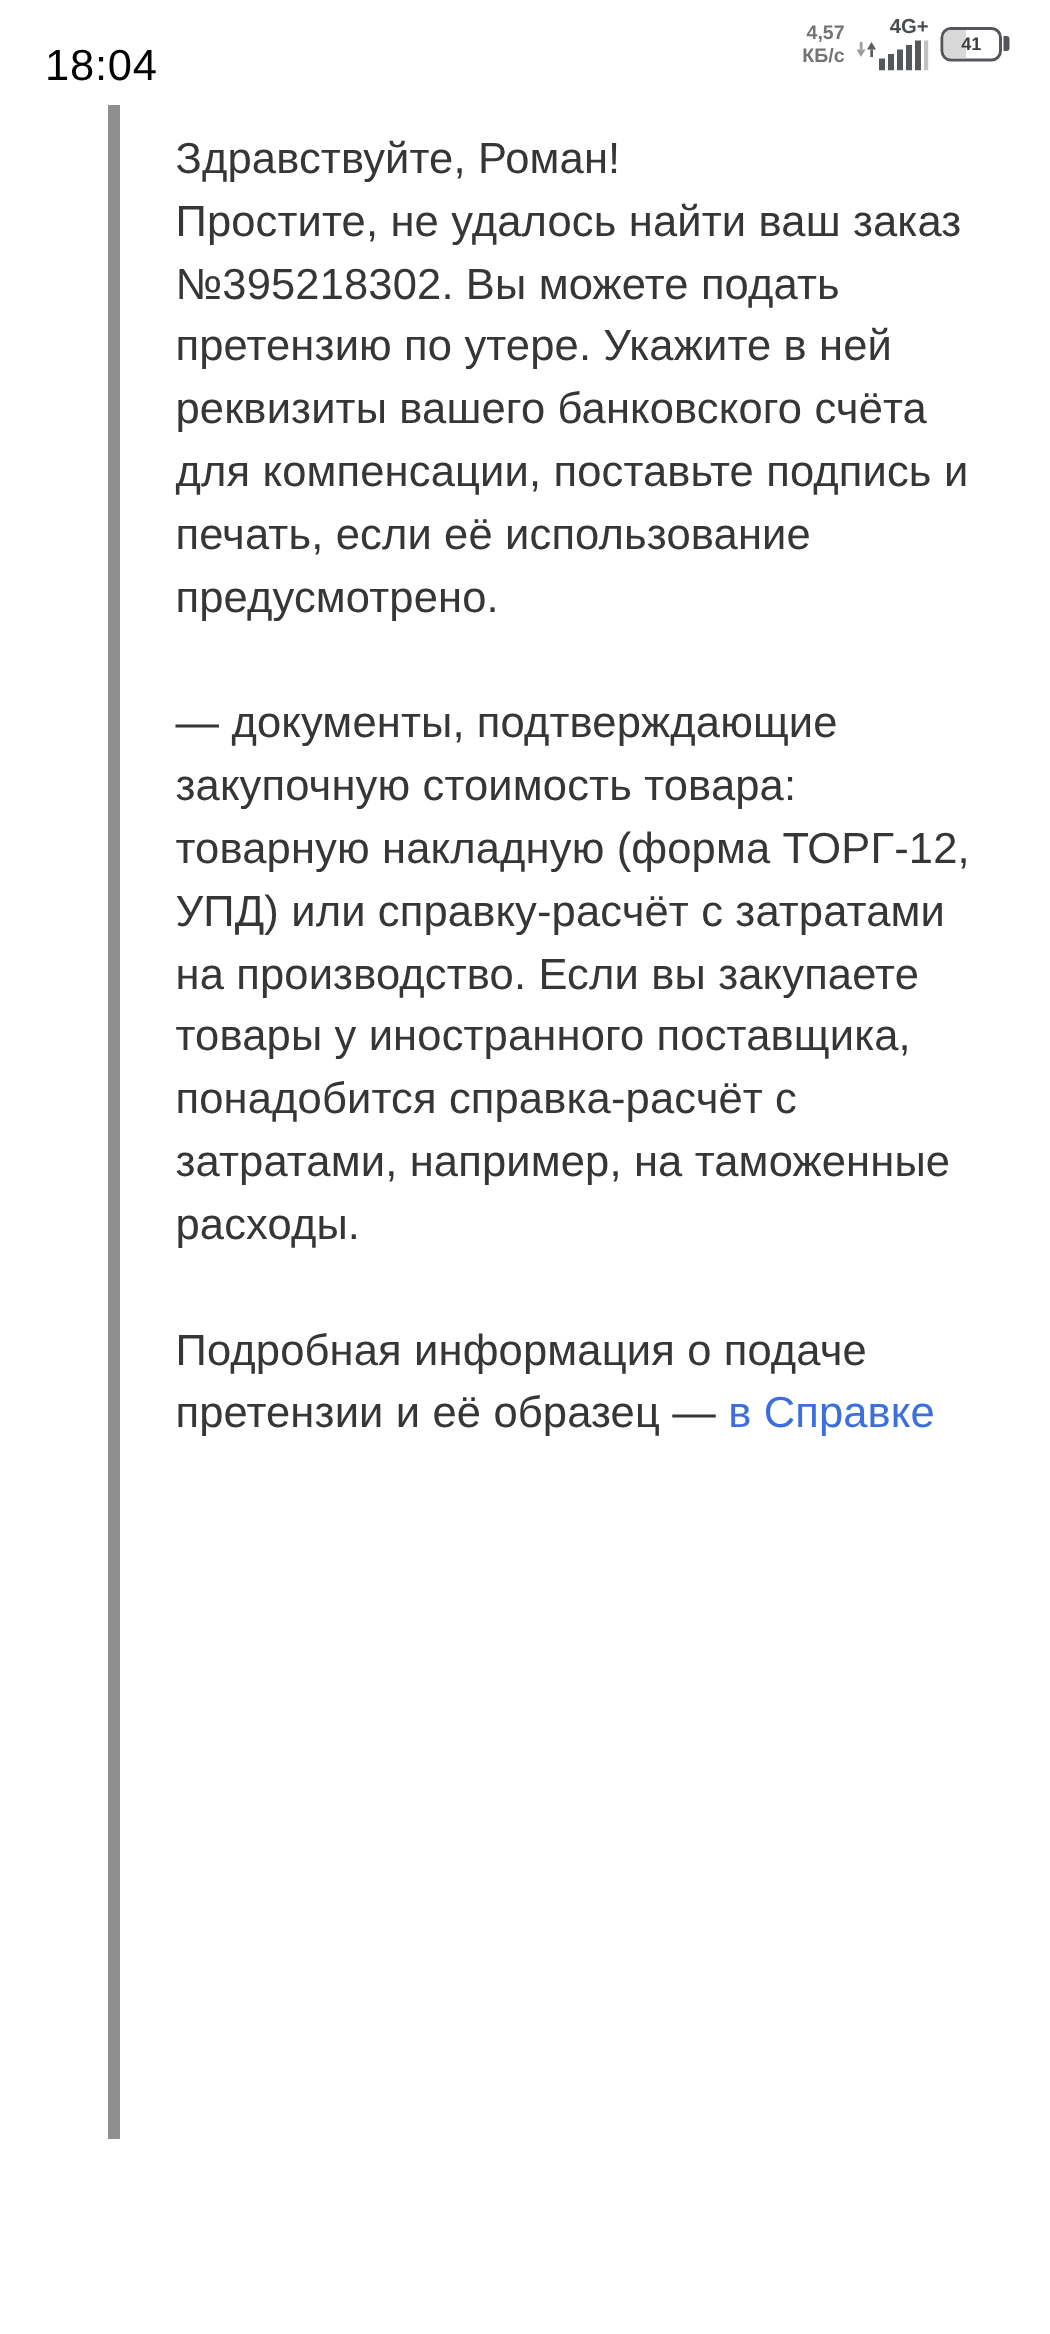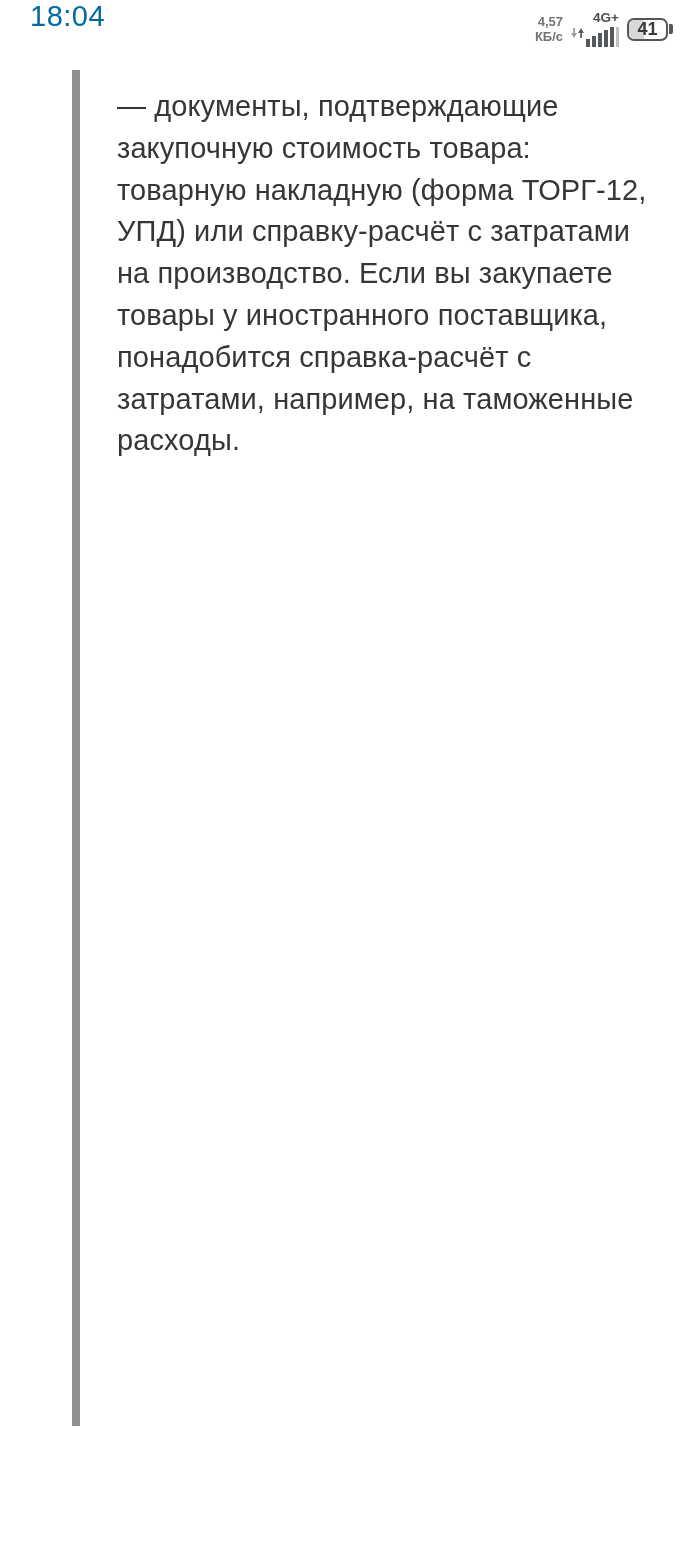--- a/index.html
+++ b/index.html
@@ -8,22 +8,22 @@
     width: 700px; height: 1556px;
     background: #ffffff;
     font-family: "Liberation Sans", sans-serif;
     overflow: hidden;
   }
   .screen { position: relative; width: 700px; height: 1556px; background: #ffffff; }
 
   
   .status-bar { position: absolute; top: 0; left: 0; right: 0; height: 62px; }
   .status-time {
-    position: absolute; left: 30px; top: 0;
-    font-size: 29px; color: #0369a1; letter-spacing: 0.5px;
+    position: absolute; left: 30px; top: 28px;
+    font-size: 29px; color: #000000; letter-spacing: 0.5px;
   }
   .status-right {
     position: absolute; right: 27px; top: 11px;
     display: flex; align-items: center; gap: 8px;
   }
   .net-speed {
     display: flex; flex-direction: column; align-items: flex-end;
     font-size: 13px; font-weight: 700; color: #737373; line-height: 15px;
   }
   .net-block { display: flex; flex-direction: column; align-items: flex-end; }
@@ -34,21 +34,21 @@
     border: 2.5px solid #53565a; border-radius: 7px;
     overflow: hidden; background: #ffffff;
   }
   .battery-fill {
     position: absolute; left: 0; top: 0; bottom: 0;
     width: 41%; background: #d8d8d8;
   }
   .battery-text {
     position: absolute; inset: 0;
     display: flex; align-items: center; justify-content: center;
-    font-size: 18px; font-weight: 600; color: #3a3d40;
+    font-size: 12px; font-weight: 600; color: #3a3d40;
   }
   .battery-nub { width: 4px; height: 10px; background: #53565a; border-radius: 0 2px 2px 0; margin-left: 1px; }
 
   
   .quote-bar {
     position: absolute; left: 72px; top: 70px;
     width: 8px; height: 1356px; background: #8f8f8f;
   }
   .message-text {
     position: absolute; left: 117px; top: 86px; width: 532px;
@@ -101,21 +101,24 @@
           <span class="battery-text">41</span>
         </div>
         <div class="battery-nub"></div>
       </div>
     </div>
   </header>
 
   <main>
     <div class="quote-bar"></div>
     <div class="message-text">
+      <p>Здравствуйте, Роман!
+Простите, не удалось найти ваш заказ №395218302. Вы можете подать претензию по утере. Укажите в ней реквизиты вашего банковского счёта для компенсации, поставьте подпись и печать, если её использование предусмотрено.</p>
       <p>— документы, подтверждающие закупочную стоимость товара: товарную накладную (форма ТОРГ-12, УПД) или справку-расчёт с затратами на производство. Если вы закупаете товары у иностранного поставщика, понадобится справка-расчёт с затратами, например, на таможенные расходы.</p>
+      <p><span>Подробная информация о подаче претензии и её образец —</span> <a class="help-link">в Справке</a></p>
     </div>
   </main>
 
   <nav class="nav-bar">
     
     
     
   </nav>
 
 </div>

